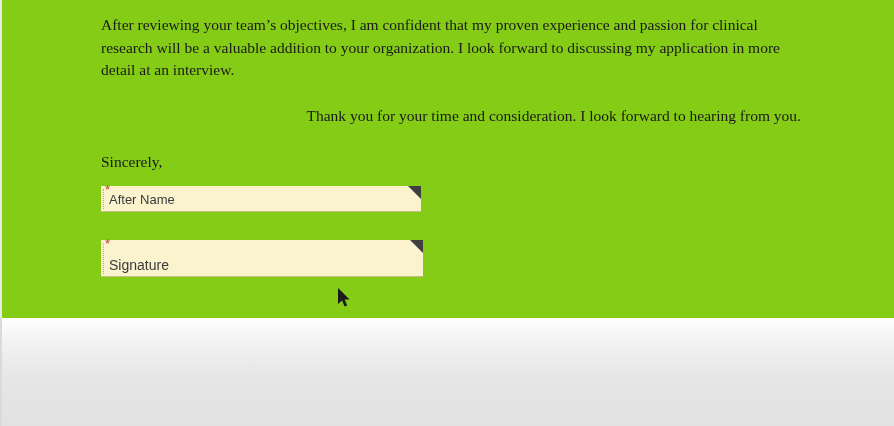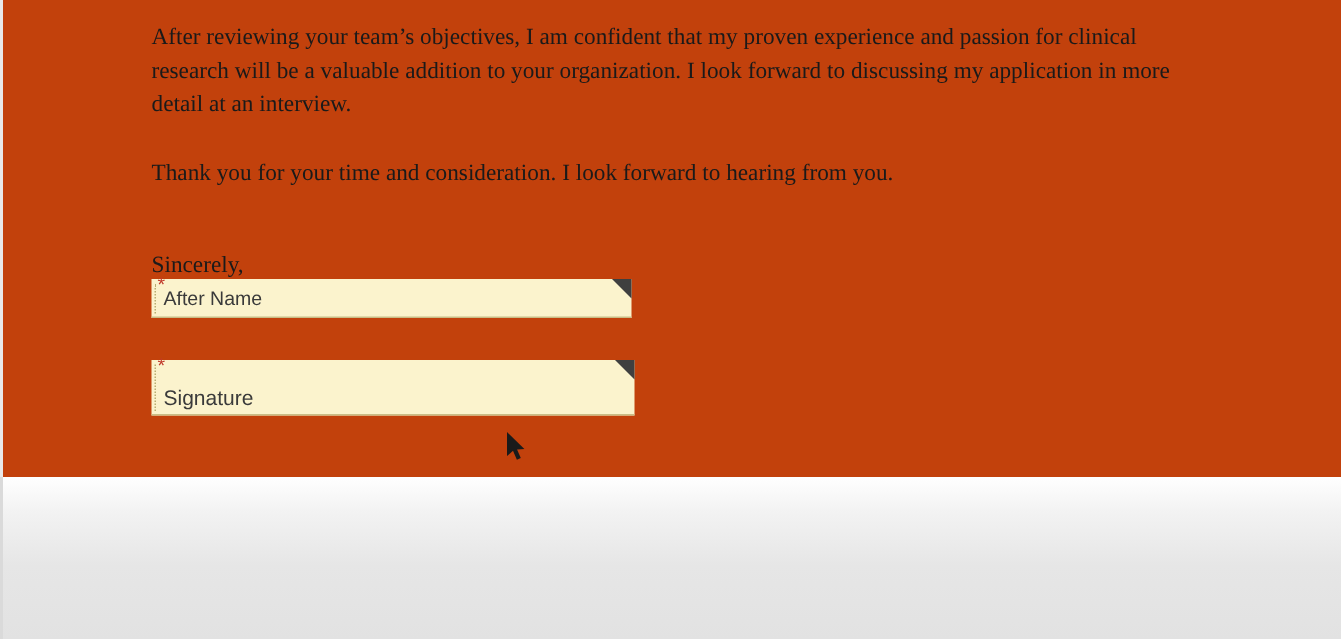--- a/index.html
+++ b/index.html
@@ -14,21 +14,21 @@
     overflow: hidden;
     position: relative;
   }
 
   #page {
     position: absolute;
     left: 0;
     top: 0;
     width: 894px;
     height: 426px;
-    background: #c2410c;
+    background: #84cc16;
   }
 
   
   .page-edge-left {
     position: absolute;
     left: 0;
     top: 0;
     width: 2px;
     height: 426px;
     background: #e9e9e9;
@@ -44,22 +44,22 @@
   .para {
     font-family: "Liberation Serif", serif;
     font-size: 15.5px;
     line-height: 22.5px;
     color: #1a1a1a;
     margin: 0 0 0 0;
     text-align: left;
   }
 
   .para.p1 { width: 693px; }
-  .para.p2 { margin-top: 23px; }
-  .para.p3 { margin-top: 39px; }
+  .para.p2 { margin-top: 23px; text-align: right; }
+  .para.p3 { margin-top: 24px; }
 
   
   .field {
     position: absolute;
     background: #fbf3cd;
     border: none;
     box-sizing: border-box;
     font-family: "Liberation Sans", sans-serif;
     cursor: text;
   }

